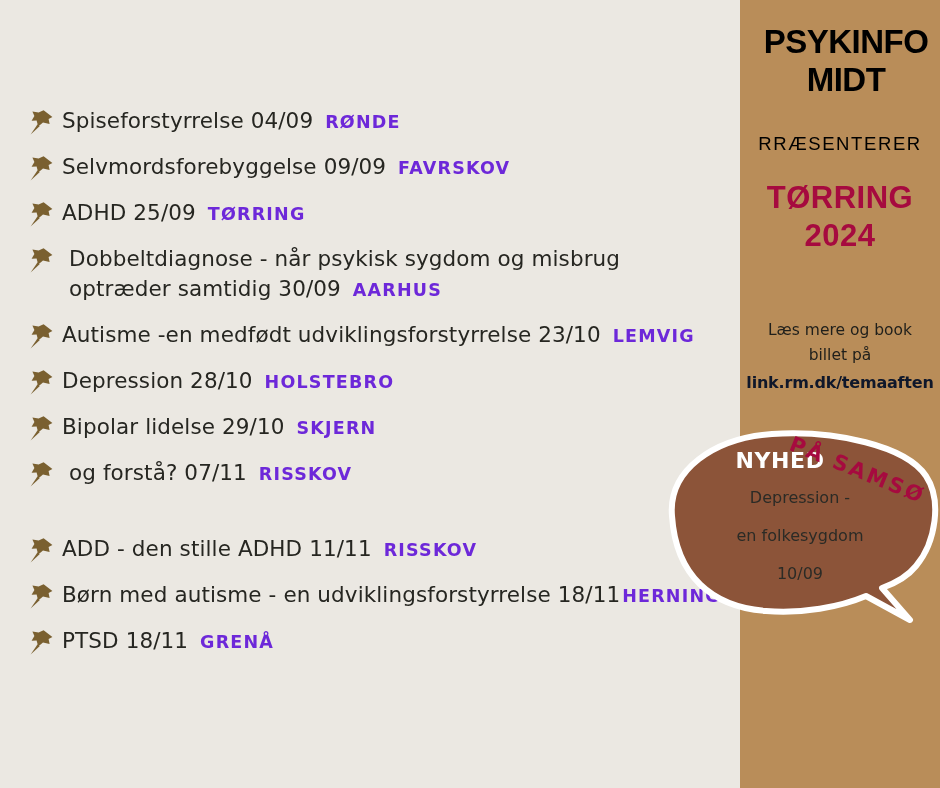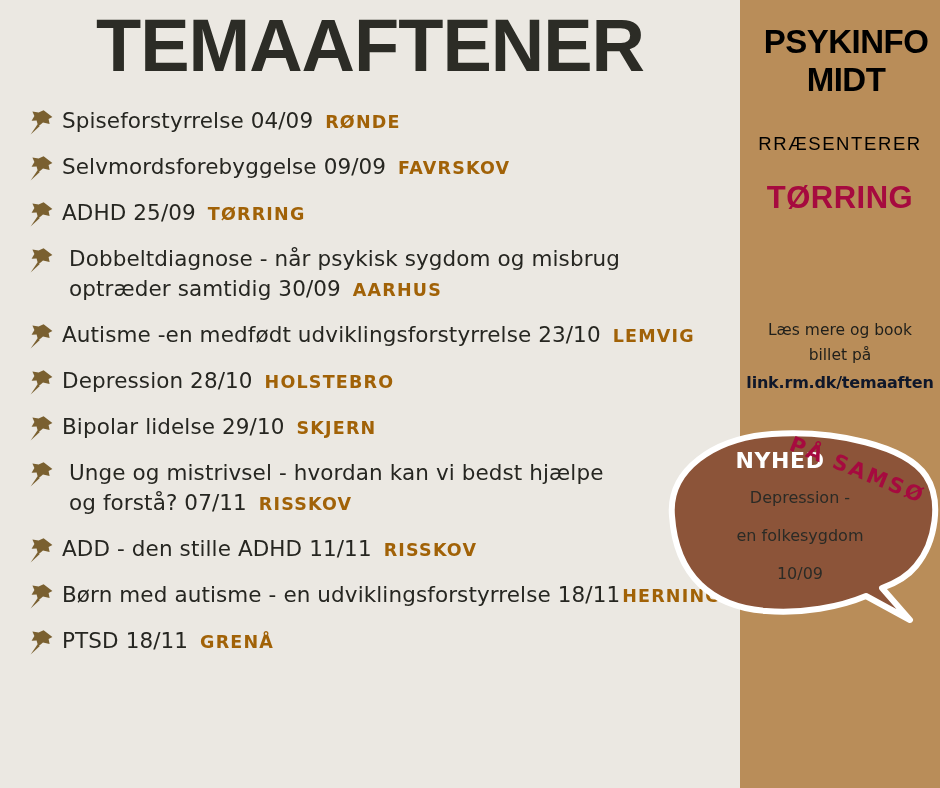--- a/index.html
+++ b/index.html
@@ -56,21 +56,21 @@
     flex:1 1 auto;
     font-size:21.5px;
     color:#262621;
     line-height:30px;
     padding-top:2px;
     letter-spacing:0.1px;
     font-family:"DejaVu Sans","Liberation Sans",sans-serif;
   }
   .event-title{white-space:normal;}
   .event-city{
-    color:#a16207;
+    color:#6d28d9;
     font-size:17.5px;
     font-weight:bold;
     letter-spacing:1.2px;
     margin-left:12px;
     white-space:nowrap;
   }
   .event-city.tight{margin-left:2px;}
   .event-line2{display:block;}
 
   
@@ -168,21 +168,20 @@
     white-space:nowrap;
   }
 </style>
 </head>
 <body>
 
 <div id="poster">
 
   <div id="left-col">
 
-    <div id="page-title">TEMAAFTENER</div>
 
     <div id="event-list">
         <div class="event-row">
           <div class="pin-cell">
             <svg class="pin-icon" width="26" height="28" viewBox="0 0 26 28">
               <g fill="#7a6030">
                 <path d="M14.6 2.2 L23.4 9.0 L19.6 11.0 L20.6 16.0 L14.0 14.4 L9.2 18.6 L7.6 12.6 L2.6 12.8 L5.4 8.0 L3.4 3.4 L9.6 4.6 Z"></path>
                 <path d="M8.6 16.2 L1.6 26.4 L10.6 18.2 Z"></path>
               </g>
             </svg>
@@ -257,21 +256,21 @@
         </div>
         <div class="event-row two-line">
           <div class="pin-cell">
             <svg class="pin-icon" width="26" height="28" viewBox="0 0 26 28">
               <g fill="#7a6030">
                 <path d="M14.6 2.2 L23.4 9.0 L19.6 11.0 L20.6 16.0 L14.0 14.4 L9.2 18.6 L7.6 12.6 L2.6 12.8 L5.4 8.0 L3.4 3.4 L9.6 4.6 Z"></path>
                 <path d="M8.6 16.2 L1.6 26.4 L10.6 18.2 Z"></path>
               </g>
             </svg>
           </div>
-          <div class="event-text"><span class="event-title">Unge og mistrivsel - hvordan kan vi bedst hjælpe</span><span class="event-line2"><span>og forstå? 07/11</span><span class="event-city">RISSKOV</span></span></div>
+          <div class="event-text"><span class="event-line2"><span>og forstå? 07/11</span><span class="event-city">RISSKOV</span></span></div>
         </div>
         <div class="event-row">
           <div class="pin-cell">
             <svg class="pin-icon" width="26" height="28" viewBox="0 0 26 28">
               <g fill="#7a6030">
                 <path d="M14.6 2.2 L23.4 9.0 L19.6 11.0 L20.6 16.0 L14.0 14.4 L9.2 18.6 L7.6 12.6 L2.6 12.8 L5.4 8.0 L3.4 3.4 L9.6 4.6 Z"></path>
                 <path d="M8.6 16.2 L1.6 26.4 L10.6 18.2 Z"></path>
               </g>
             </svg>
           </div>
@@ -301,20 +300,21 @@
         </div>
       </div>
 
   </div>
 
   <div id="sidebar">
     <div class="side-brand" id="brand-line1">PSYKINFO</div>
     <div class="side-brand" id="brand-line2">MIDT</div>
     <div id="presents">RRÆSENTERER</div>
     <div class="side-season" id="season-word">TØRRING</div>
+    <div class="side-season" id="season-year">2024</div>
 
     <div id="booking">
       <span>Læs mere og book</span><br>
       <span>billet på</span>
       <span id="booking-url">link.rm.dk/temaaften</span>
     </div>
 
   </div>
 
   <div id="news-bubble">

